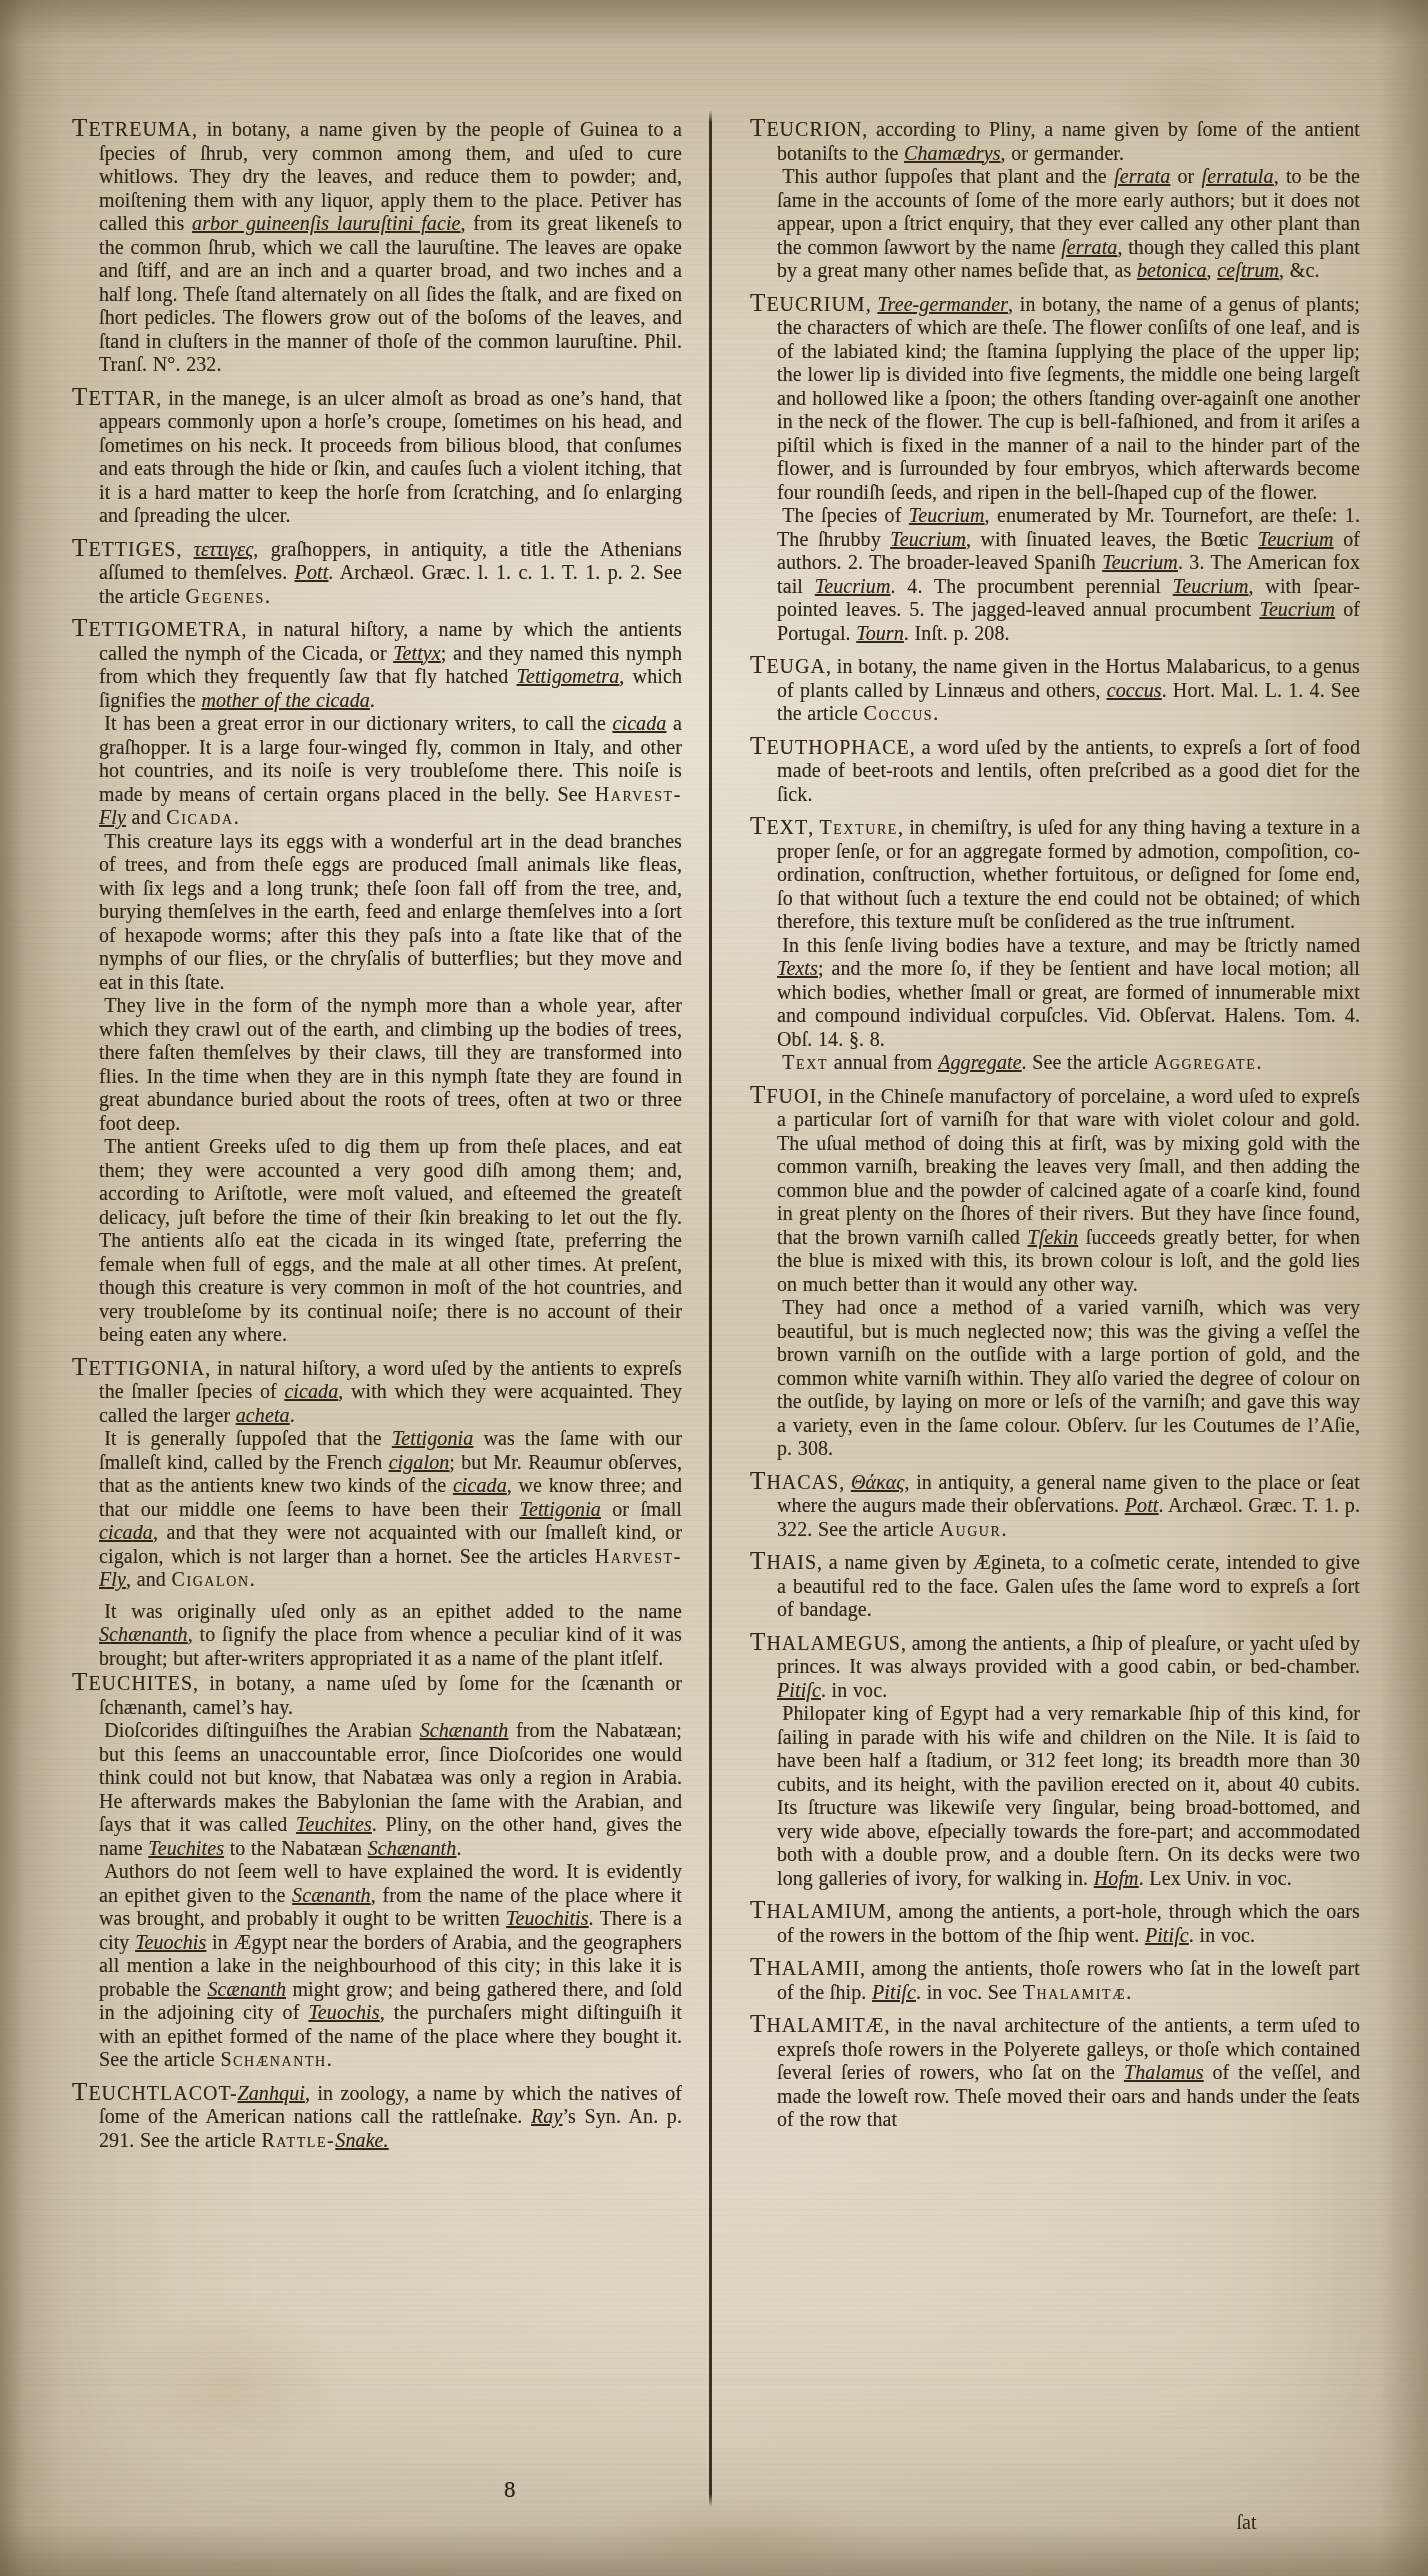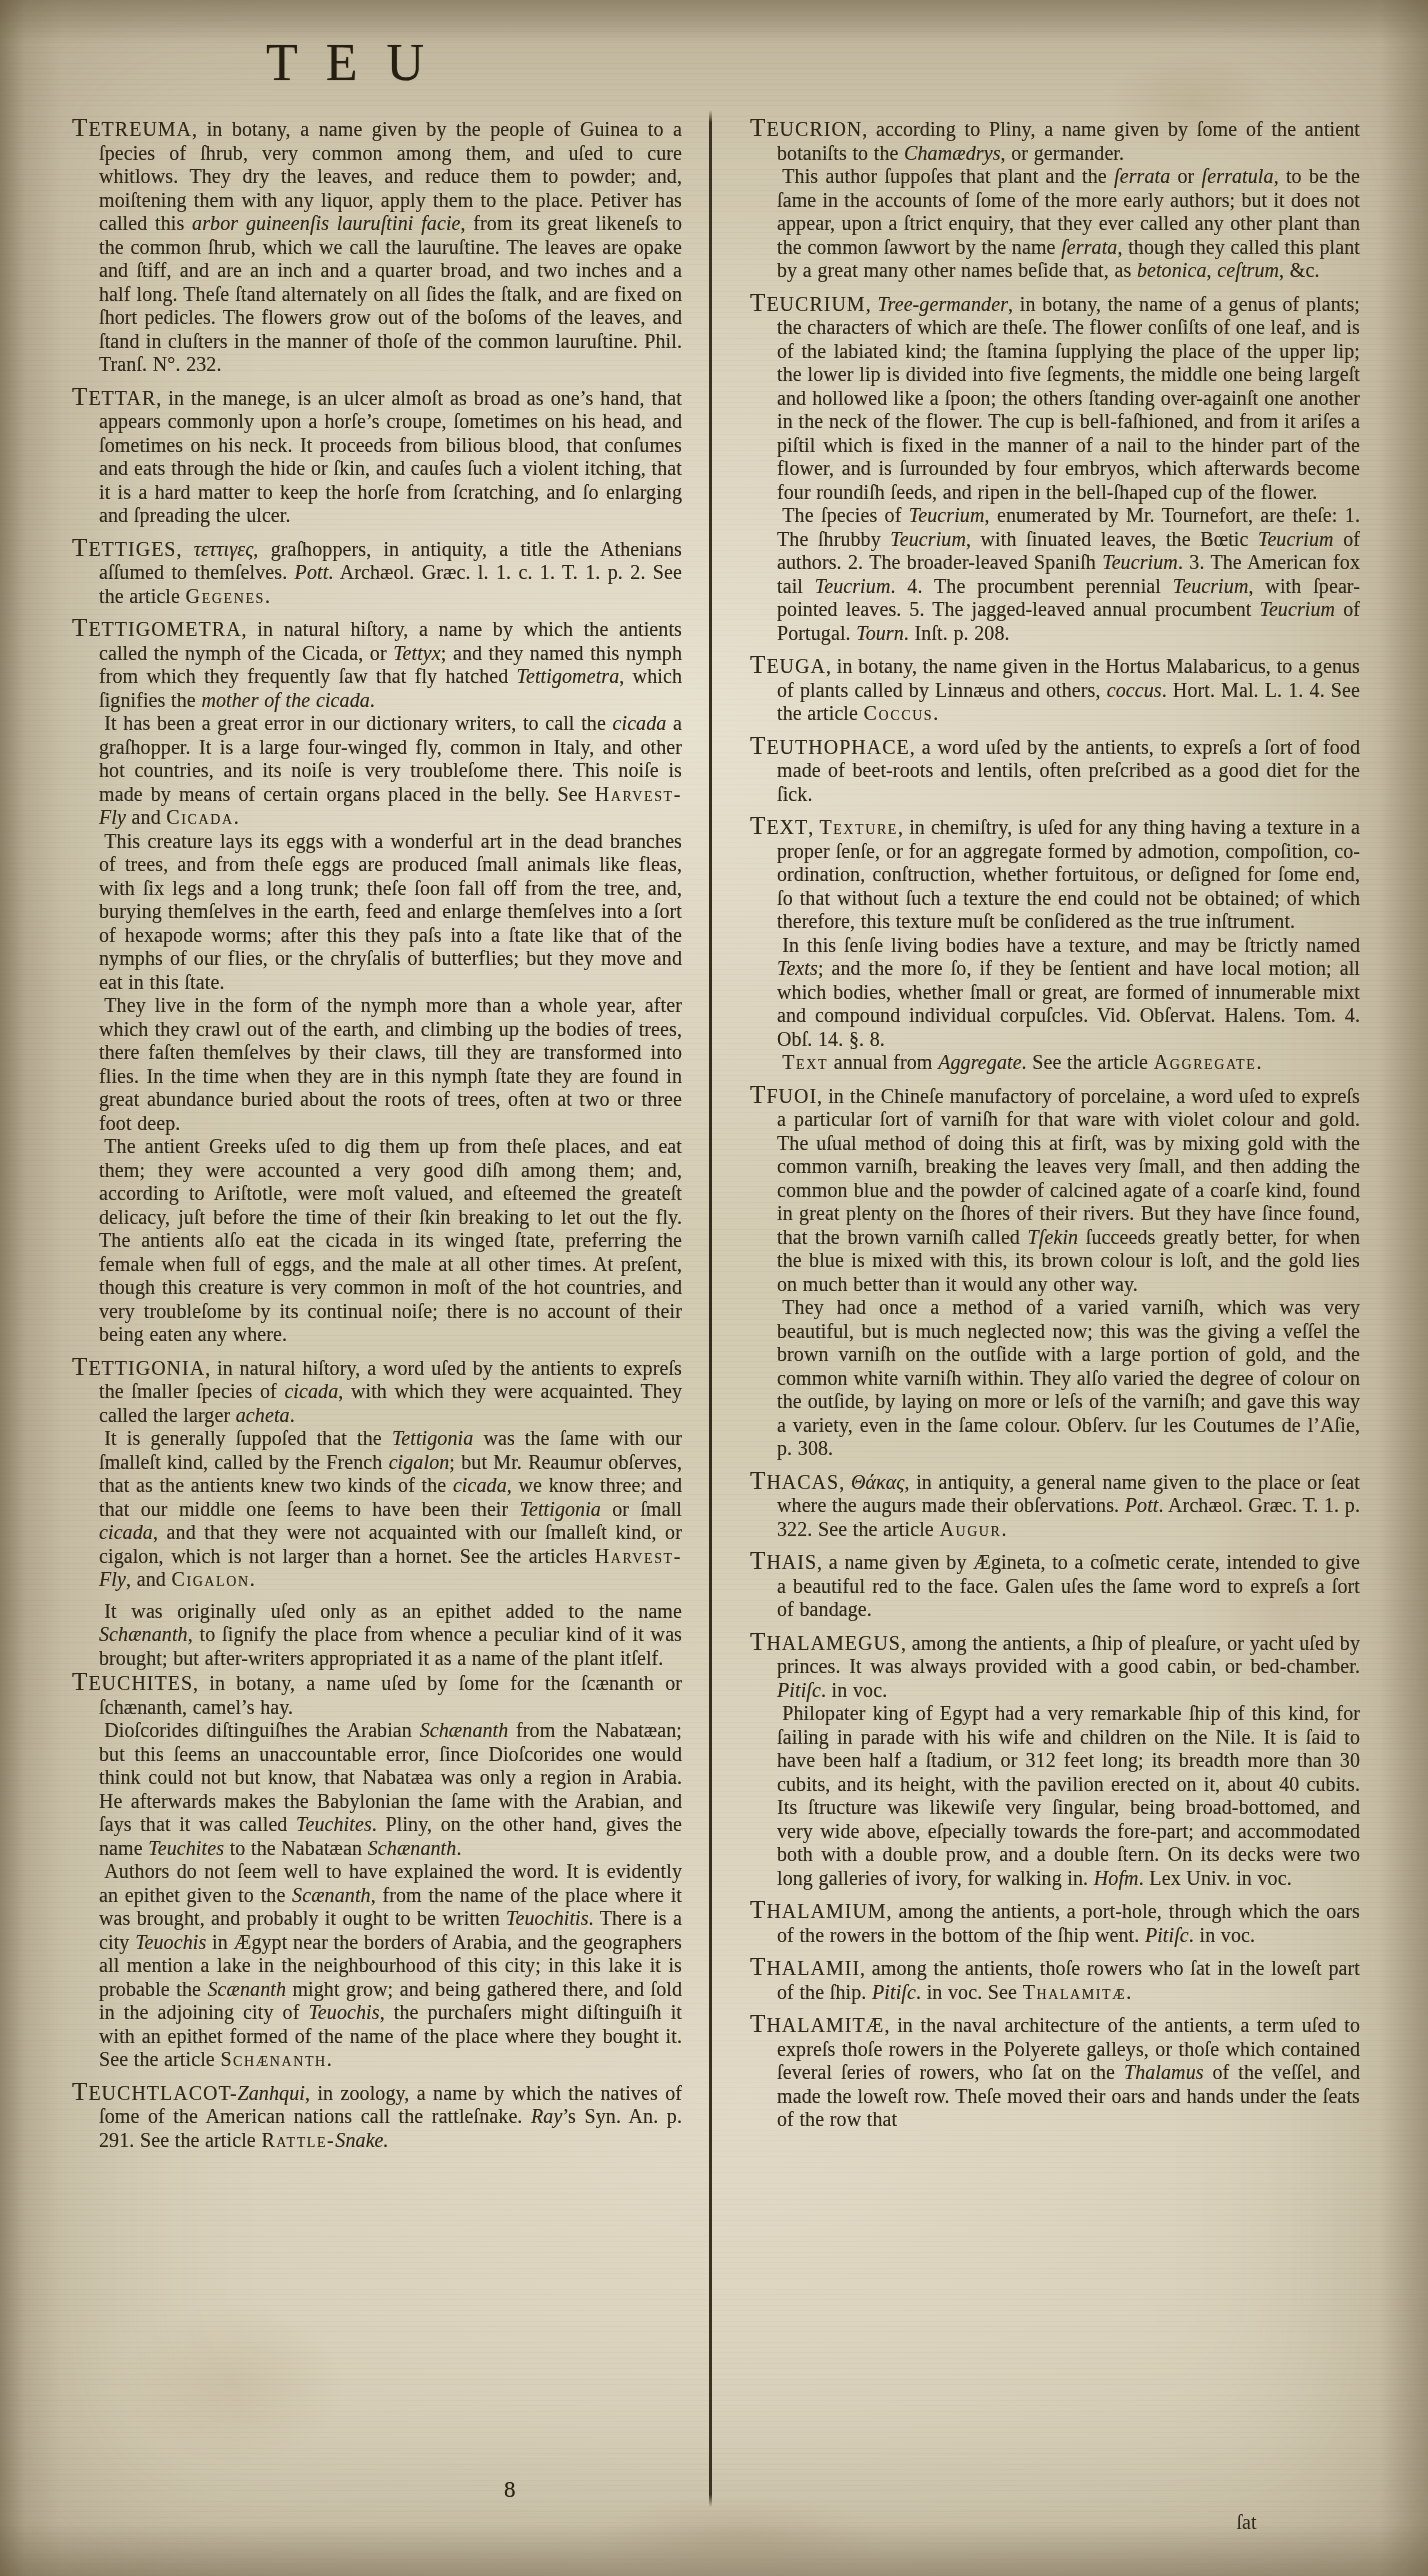--- a/index.html
+++ b/index.html
@@ -37,37 +37,36 @@
       font-size:20px;line-height:23.5px;letter-spacing:0.1px;word-spacing:0.5px;
       hyphens:auto;-webkit-hyphens:auto;
       color:#30271a;text-shadow:0 0 0.5px rgba(48,39,26,0.45);}
   #col-left{left:64px;}
   #col-right{left:742px;}
   .entry{margin:8px;}
   .para{margin:0;padding-left:27px;text-indent:-27px;}
   .para.cont{text-indent:5.3px;}
   .hw{letter-spacing:1px;}
   .hw .cap{font-size:126%;}
-  .seg-i{font-style:italic;}
+  .seg-i{font-style:italic;text-decoration:underline;}
   .seg-sc{font-variant:small-caps;letter-spacing:1.6px;}
   .signature{position:absolute;left:504px;top:2477px;font-size:23px;color:#2c2315;
       text-shadow:0 0 0.7px rgba(44,35,21,0.6);}
   .catchword{position:absolute;left:1180px;top:2511px;width:133px;text-align:center;
       font-size:20px;color:#30271a;}
 </style>
 </head>
 <body>
 
 <div class="page">
   <div class="stain s1"></div>
   <div class="stain s2"></div>
   <div class="stain s3"></div>
   <div class="stain s4"></div>
 
-  <div class="running-head" id="header-left">T E U</div>
 
   <div class="divider"></div>
 
   <div class="col" id="col-left">
     <div>
         <div class="entry">
           <p class="para first"><span class="hw"><span class="cap">T</span>ETREUMA</span><span class="seg-r">, in botany, a name given by the people of Guinea to a ſpecies of ſhrub, very common among them, and uſed to cure whitlows.  They dry the leaves, and reduce them to powder; and, moiſtening them with any liquor, apply them to the place.  Petiver has called this </span><span class="seg-i">arbor guineenſis lauruſtini facie</span><span class="seg-r">, from its great likeneſs to the common ſhrub, which we call the lauruſtine.  The leaves are opake and ſtiff, and are an inch and a quarter broad, and two inches and a half long.  Theſe ſtand alternately on all ſides the ſtalk, and are fixed on ſhort pedicles.  The flowers grow out of the boſoms of the leaves, and ſtand in cluſters in the manner of thoſe of the common lauruſtine.  Phil. Tranſ. N°. 232.</span></p>
         </div>
         <div class="entry">
           <p class="para first"><span class="hw"><span class="cap">T</span>ETTAR</span><span class="seg-r">, in the manege, is an ulcer almoſt as broad as one’s hand, that appears commonly upon a horſe’s croupe, ſometimes on his head, and ſometimes on his neck.  It proceeds from bilious blood, that conſumes and eats through the hide or ſkin, and cauſes ſuch a violent itching, that it is a hard matter to keep the horſe from ſcratching, and ſo enlarging and ſpreading the ulcer.</span></p>

